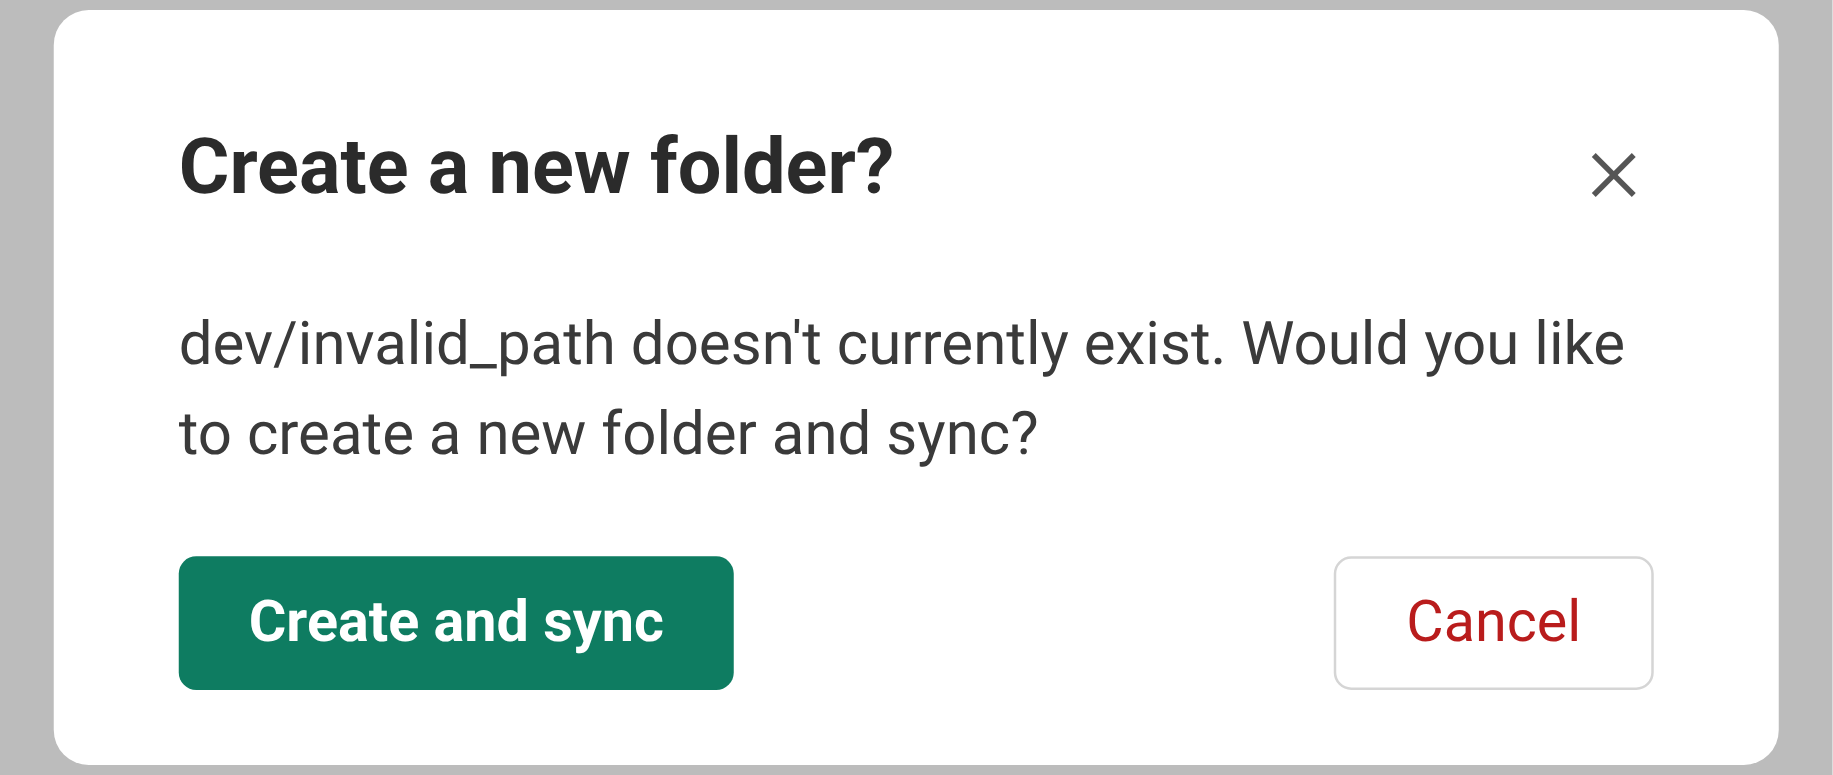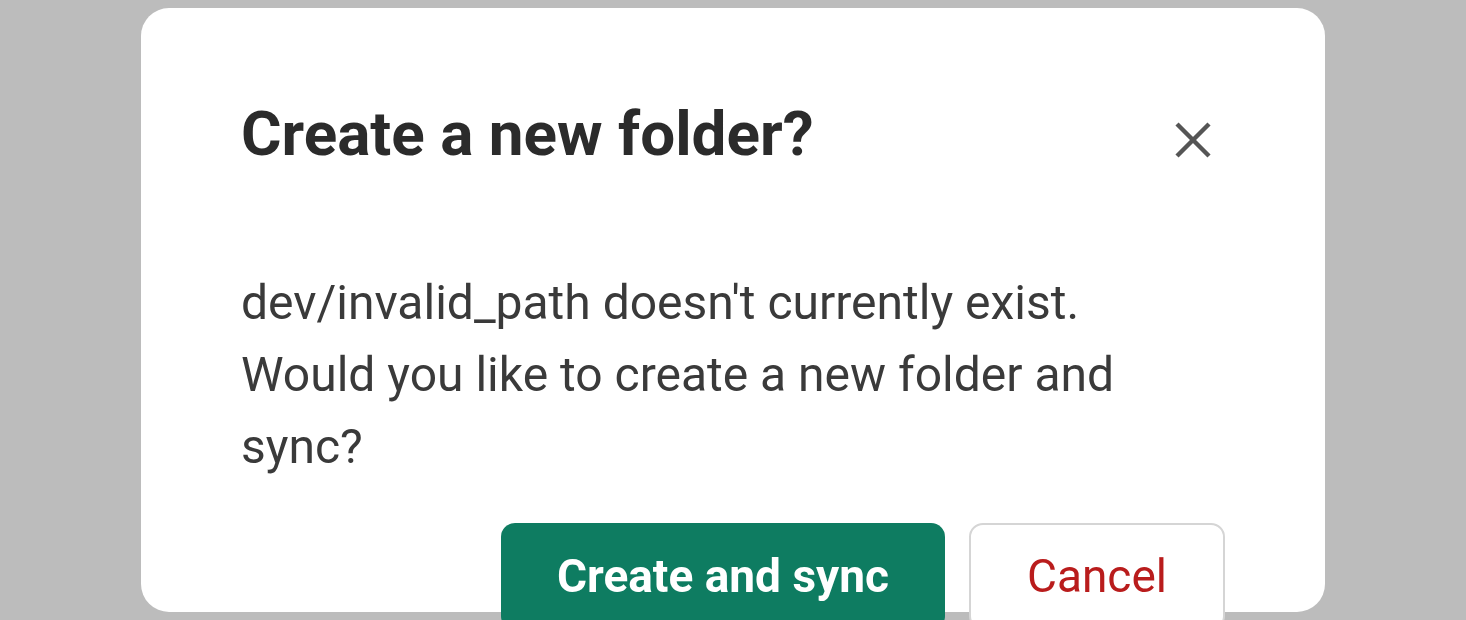--- a/index.html
+++ b/index.html
@@ -12,21 +12,21 @@
       background: #bcbcbc;
       width: 1466px;
       height: 620px;
       display: flex;
       align-items: center;
       justify-content: center;
     }
     .dialog {
       background: #ffffff;
       border-radius: 28px;
-      width: 1184px;
+      width: 1380px;
       height: 604px;
       padding: 90px 100px 60px 100px;
       display: flex;
       flex-direction: column;
       position: relative;
     }
     .dialog-header {
       display: flex;
       align-items: flex-start;
       justify-content: space-between;
@@ -47,31 +47,31 @@
       align-items: center;
       justify-content: center;
     }
     .close-btn svg {
       width: 48px;
       height: 48px;
       stroke: #555555;
       stroke-width: 2.2;
     }
     .dialog-body {
-      margin-top: 92px;
+      margin-top: 64px;
       font-size: 48px;
       font-weight: 400;
       color: #3a3a3a;
       line-height: 1.5;
       max-width: 1230px;
     }
     .dialog-footer {
       margin-top: auto;
       display: flex;
-      justify-content: flex-end;
+      justify-content: space-between;
       gap: 24px;
       padding-top: 40px;
     }
     .btn {
       font-family: inherit;
       font-size: 46px;
       border-radius: 14px;
       padding: 24px 56px;
       cursor: pointer;
       line-height: 1.2;

